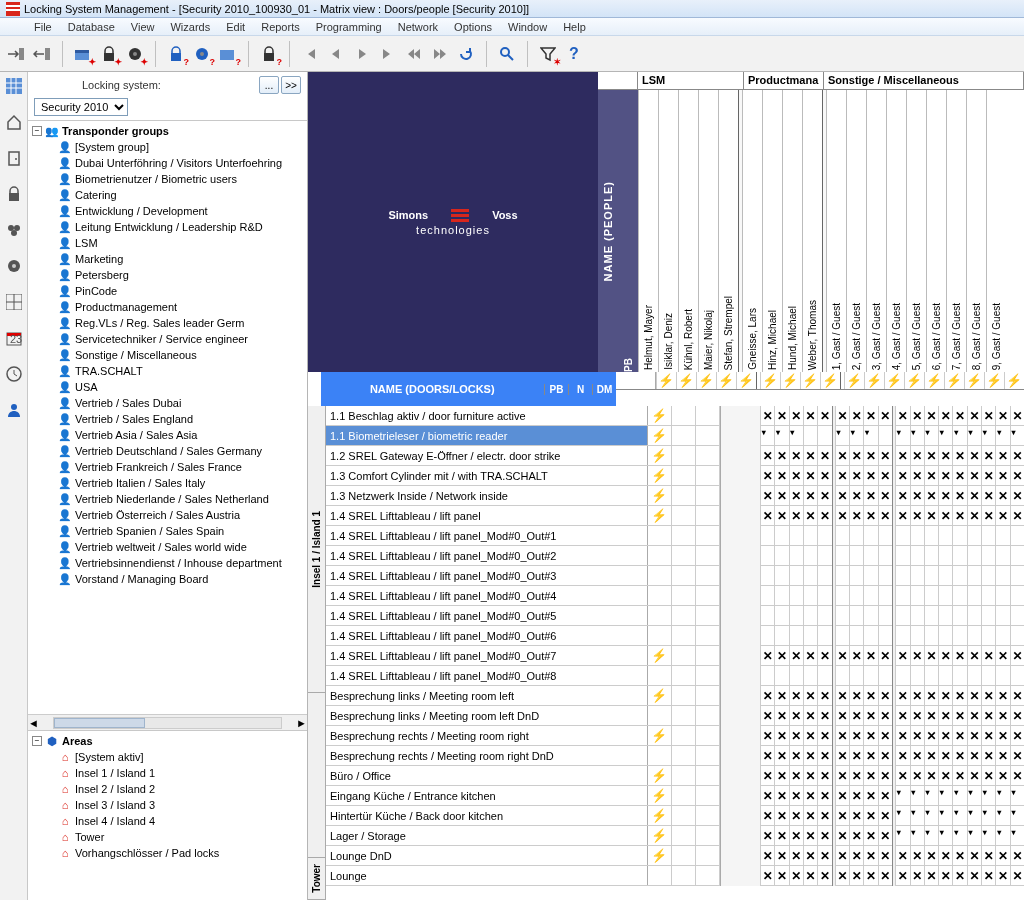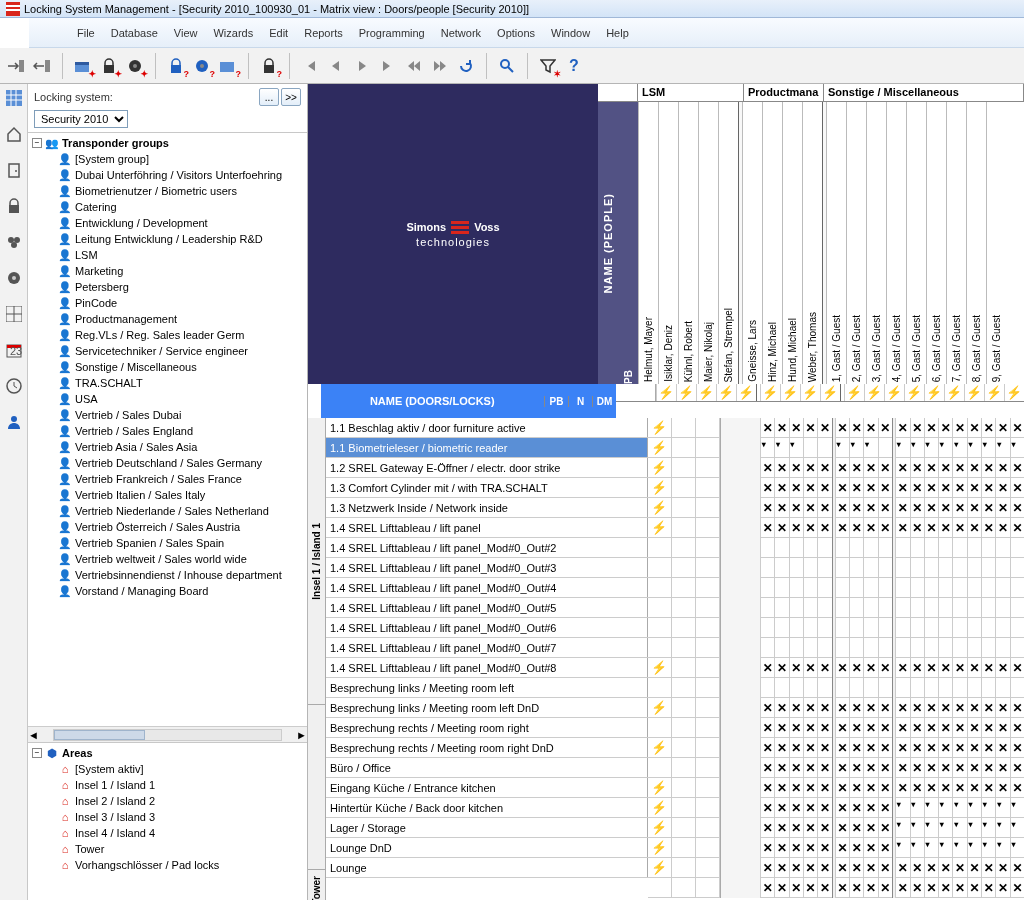--- a/index.html
+++ b/index.html
@@ -1,48 +1,48 @@
 <!DOCTYPE html>
 <html><head>
 <meta charset="utf-8">
 <style>
 * { box-sizing: border-box; margin: 0; padding: 0; font-family: Tahoma, Arial, sans-serif; font-size: 11px; }
 body { background: #fff; width: 1024px; height: 900px; overflow: hidden; }
 .titlebar { background: linear-gradient(to bottom, #e8f0fa, #d3e4f7); height: 18px; padding: 1px 6px; color: #000; display: flex; align-items: center; border-bottom: 1px solid #a0b8d8; }
 .titlebar .icon { width: 14px; height: 14px; margin-right: 4px; display: inline-flex; }
-.menubar { background: linear-gradient(to bottom, #f8fbff, #e6eff9); height: 30px; display: flex; align-items: center; padding: 0 18px; border-bottom: 1px solid #c8d8ea; margin-left: 29px; }
+.menubar { background: linear-gradient(to bottom, #f8fbff, #e6eff9); height: 18px; display: flex; align-items: center; padding: 0 4px; border-bottom: 1px solid #c8d8ea; }
 .menubar .icon { width: 14px; height: 14px; margin-right: 6px; }
 .menubar span { padding: 0 8px; color: #333; cursor: default; }
 .toolbar { background: #f2f2f2; height: 36px; display: flex; align-items: center; padding: 0 4px; border-bottom: 1px solid #b5b5b5; gap: 2px; }
 .toolbar .sep { width: 1px; height: 26px; background: #c0c0c0; margin: 0 6px; }
 .tbtn { width: 24px; height: 24px; display: inline-flex; align-items: center; justify-content: center; border: 1px solid transparent; border-radius: 2px; cursor: pointer; position: relative; }
 .content { display: flex; height: calc(900px - 72px); }
 .vtoolbar { width: 28px; background: #f2f2f2; border-right: 1px solid #c8c8c8; display: flex; flex-direction: column; align-items: center; padding-top: 4px; gap: 16px; }
 .vbtn { width: 20px; height: 20px; display: flex; align-items: center; justify-content: center; cursor: pointer; }
 .left-panel { width: 280px; border-right: 1px solid #b5b5b5; display: flex; flex-direction: column; background: #fff; }
 .locking-sys { border-bottom: 1px solid #c8c8c8; padding: 4px 6px; }
 .locking-sys label { color: #333; }
-.locking-sys .row1 { display: flex; align-items: center; gap: 8px; margin-bottom: 4px; }
+.locking-sys .row1 { display: flex; align-items: center; gap: 8px; margin-bottom: 4px; margin-left: 48px; }
 .locking-sys select { flex: 1; border: 1px solid #7f9db9; height: 18px; padding: 0 2px; background: #fff; }
 .locking-sys .btns { display: flex; gap: 2px; }
 .locking-sys button { width: 20px; height: 18px; border: 1px solid #8aa6c1; background: linear-gradient(#fff,#e3eef9); border-radius: 2px; font-size: 10px; cursor: pointer; }
 .tree { flex: 1; overflow: auto; padding: 2px 4px; }
 .tree-node { display: flex; align-items: center; height: 16px; white-space: nowrap; cursor: default; }
 .tree-node .exp { width: 10px; height: 10px; border: 1px solid #888; display: inline-flex; align-items: center; justify-content: center; font-size: 8px; line-height: 1; margin-right: 3px; background: #fff; color: #555; }
 .tree-node .ic { width: 14px; display: inline-flex; justify-content: center; margin-right: 3px; }
 .tree-node.child { padding-left: 26px; }
 .tree-node.root { font-weight: bold; }
 .areas { border-top: 1px solid #c8c8c8; height: 170px; overflow: auto; padding: 2px 4px; }
 .hscroll { height: 16px; background: #f0f0f0; border-top: 1px solid #ccc; display: flex; align-items: center; justify-content: center; }
 .hscroll .track { flex: 1; height: 12px; background: #e8e8e8; border: 1px solid #ccc; position: relative; margin: 0 14px; }
 .hscroll .thumb { position: absolute; left: 0; width: 40%; height: 100%; background: #cdd9e8; border: 1px solid #9fb4cc; }
 .matrix { flex: 1; display: flex; flex-direction: column; overflow: hidden; }
 .matrix-top { display: flex; height: 300px; }
 .logo-box { width: 340px; background: #2e2b5f; display: flex; flex-direction: column; align-items: center; justify-content: center; color: #fff; }
-.logo-box .brand { font-size: 22px; font-weight: bold; display: flex; align-items: center; gap: 2px; }
+.logo-box .brand { font-size: 22px; font-weight: bold; display: flex; align-items: center; gap: 20px; }
 .logo-box .brand .bars { display: inline-flex; flex-direction: column; gap: 2px; margin: 0 3px; }
 .logo-box .brand .bars span { width: 18px; height: 3px; background: #d9261c; }
 .logo-box .sub { font-size: 11px; letter-spacing: 1px; margin-top: 2px; }
 .col-headers { flex: 1; display: flex; flex-direction: column; }
 .col-groups { height: 18px; display: flex; background: #fff; border-bottom: 1px solid #888; font-weight: bold; }
 .col-groups div { padding: 2px 4px; border-right: 1px solid #888; white-space: nowrap; overflow: hidden; }
 .name-people { width: 20px; background: #525284; display: flex; align-items: center; justify-content: center; }
 .name-people span { writing-mode: vertical-rl; transform: rotate(180deg); color: #fff; font-weight: bold; font-size: 11px; letter-spacing: 1px; }
 .person-cols { flex: 1; display: flex; align-items: flex-end; }
 .pcol { width: 20px; border-left: 1px solid #bbb; height: 100%; display: flex; align-items: flex-end; justify-content: center; padding-bottom: 2px; }
@@ -616,20 +616,23 @@
             <div class="mrow ">
               <div class="rname">1.3 Comfort Cylinder mit / with TRA.SCHALT</div>
             </div>
             <div class="mrow ">
               <div class="rname">1.3 Netzwerk Inside / Network inside</div>
             </div>
             <div class="mrow ">
               <div class="rname">1.4 SREL Lifttableau / lift panel</div>
             </div>
             <div class="mrow ">
+              <div class="rname">1.4 SREL Lifttableau / lift panel_Mod#0_Out#1</div>
+            </div>
+            <div class="mrow ">
               <div class="rname">1.4 SREL Lifttableau / lift panel_Mod#0_Out#2</div>
             </div>
             <div class="mrow ">
               <div class="rname">1.4 SREL Lifttableau / lift panel_Mod#0_Out#3</div>
             </div>
             <div class="mrow ">
               <div class="rname">1.4 SREL Lifttableau / lift panel_Mod#0_Out#4</div>
             </div>
             <div class="mrow ">
               <div class="rname">1.4 SREL Lifttableau / lift panel_Mod#0_Out#5</div>

